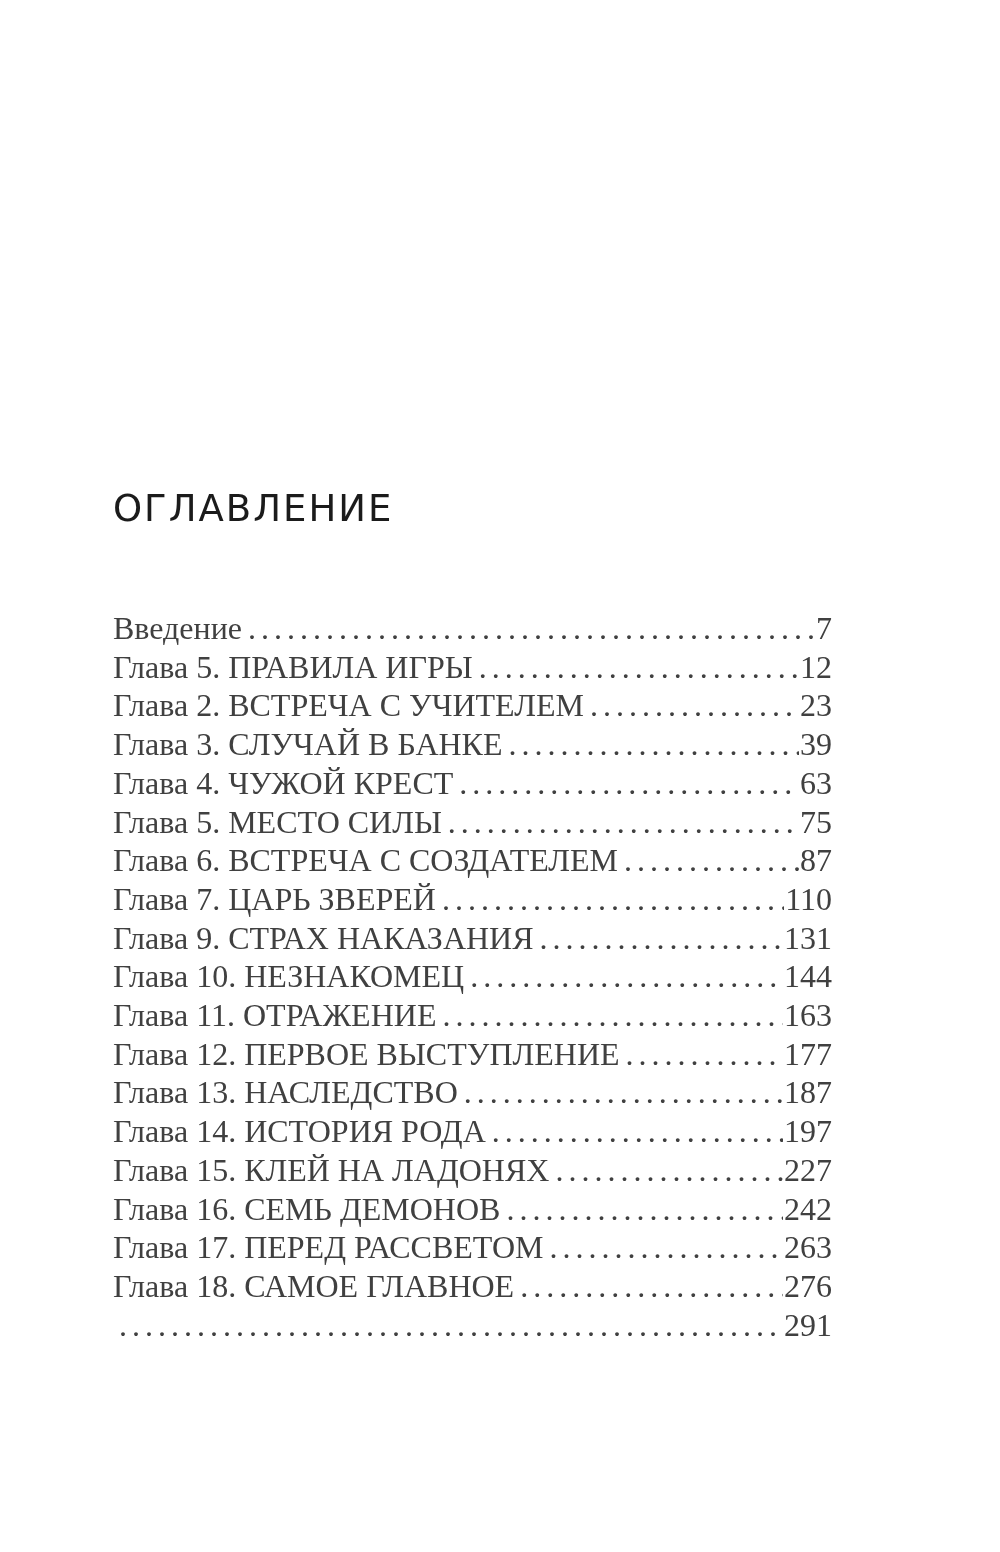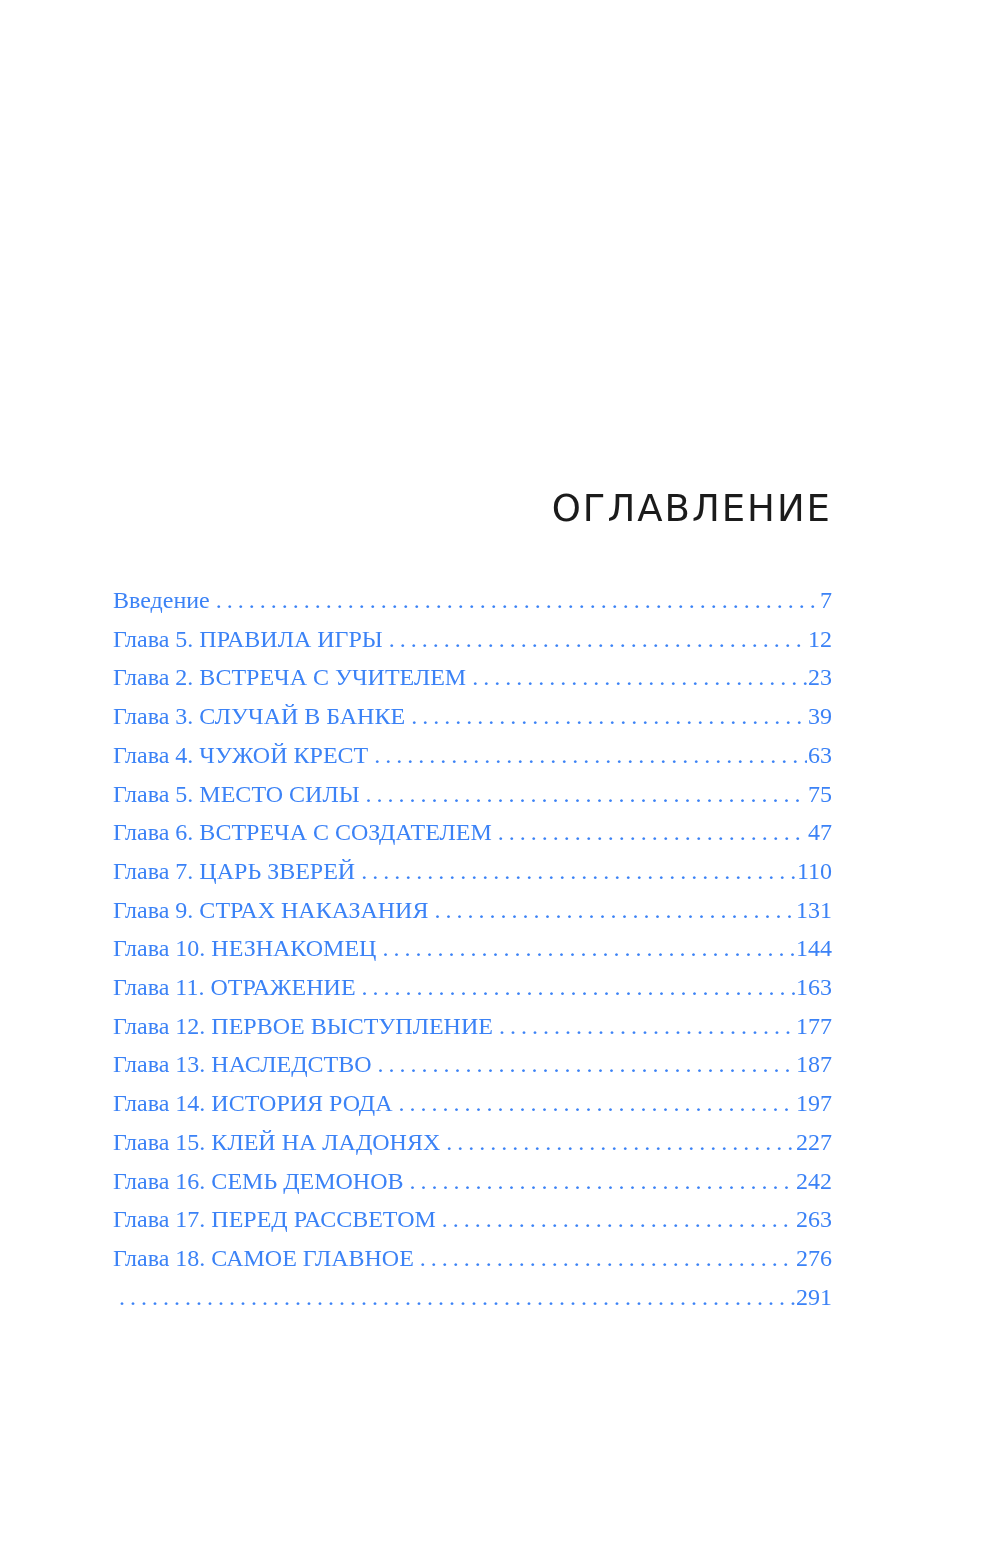--- a/index.html
+++ b/index.html
@@ -14,30 +14,30 @@
     padding: 490px 168px 0 113px;
     color: #1a1a1a;
   }
 
   .title {
     font-family: "DejaVu Sans", "Liberation Sans", sans-serif;
     font-size: 37px;
     line-height: 38px;
     font-weight: 500;
     letter-spacing: 2px;
-    text-align: right;
+    text-align: left;
     color: #1b1b1b;
     margin: 0;
   }
 
   .toc {
-    margin-top: 53px;
+    margin-top: 81px;
     font-family: "Liberation Serif", "DejaVu Serif", serif;
-    font-size: 24px;
-    color: #3b82f6;
+    font-size: 32px;
+    color: #404040;
   }
 
   .toc-row {
     display: flex;
     align-items: baseline;
     line-height: 38.7px;
     white-space: nowrap;
   }
 
   .toc-label { flex: 0 0 auto; }
@@ -100,21 +100,21 @@
 
     <div class="toc-row">
       <span class="toc-label">Глава 5. МЕСТО СИЛЫ</span>
       <span class="toc-dots"></span>
       <span class="toc-page">75</span>
     </div>
 
     <div class="toc-row">
       <span class="toc-label">Глава 6. ВСТРЕЧА С СОЗДАТЕЛЕМ</span>
       <span class="toc-dots"></span>
-      <span class="toc-page">47</span>
+      <span class="toc-page">87</span>
     </div>
 
     <div class="toc-row">
       <span class="toc-label">Глава 7. ЦАРЬ ЗВЕРЕЙ</span>
       <span class="toc-dots"></span>
       <span class="toc-page">110</span>
     </div>
 
 
     <div class="toc-row">

